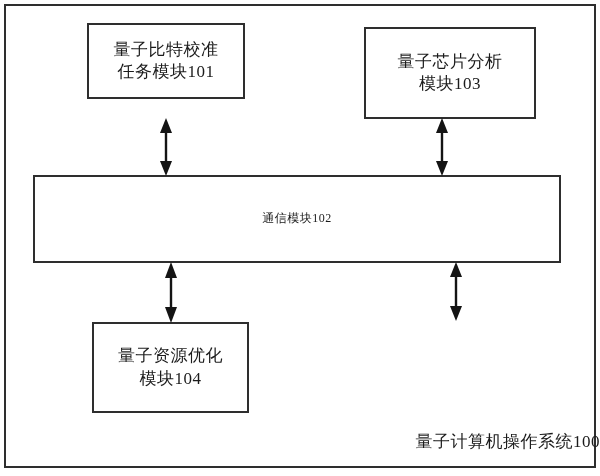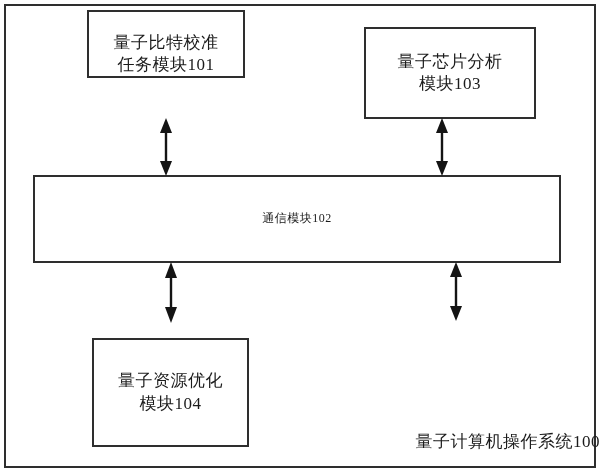--- a/index.html
+++ b/index.html
@@ -48,24 +48,24 @@
   .module-label {
     font-size: 17px;
     line-height: 1.30;
     letter-spacing: 0.5px;
     color: #1b1b1b;
     white-space: pre-line;
     padding: 0 4px;
   }
 
   
-  #box-101 { left: 87px;  top: 10px;  width: 158px; height: 68px; align-items: flex-end; }
+  #box-101 { left: 87px;  top: 23px;  width: 158px; height: 76px; }
   #box-103 { left: 364px; top: 27px;  width: 172px; height: 92px; }
   #box-102 { left: 33px;  top: 175px; width: 528px; height: 88px; }
-  #box-104 { left: 92px;  top: 338px; width: 157px; height: 109px; justify-content: center; }
+  #box-104 { left: 92px;  top: 322px; width: 157px; height: 91px; justify-content: center; }
   #box-105 { left: 378px; top: 320px; width: 156px; height: 93px; }
 
   #box-102 .module-label { font-size: 12px; }
 
   
   .connector {
     position: absolute;
     width: 22px;
   }
   .connector svg { display: block; }

